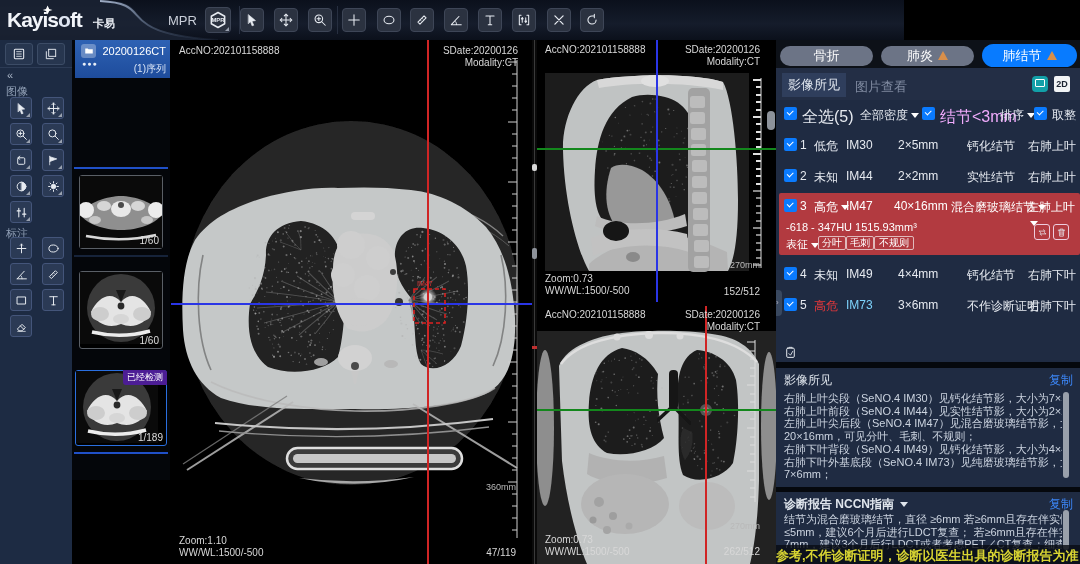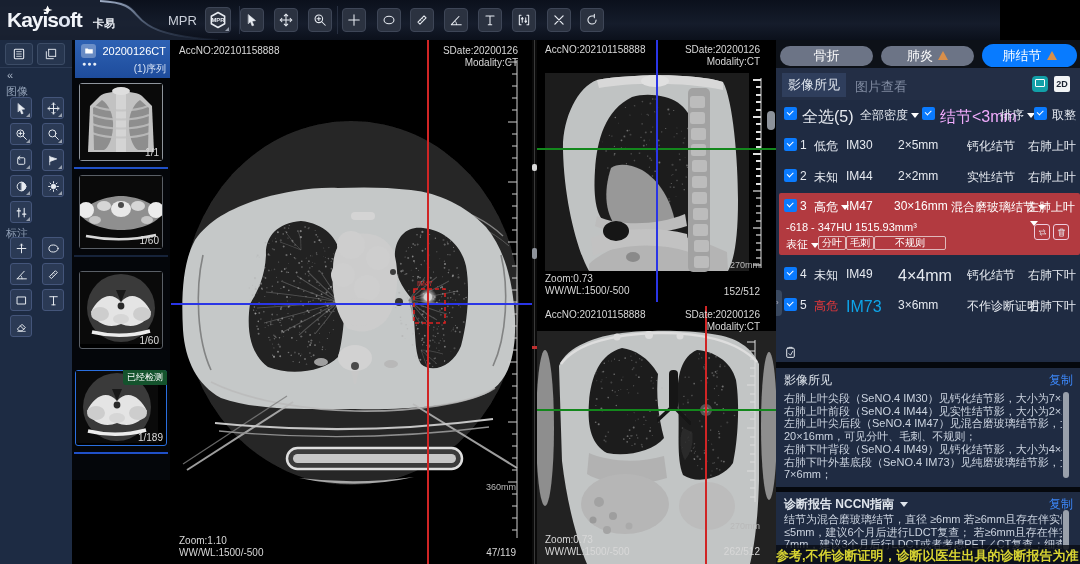--- a/index.html
+++ b/index.html
@@ -1,19 +1,19 @@
 <!DOCTYPE html>
 <html><head><meta charset="utf-8">
 <style>
 *{margin:0;padding:0;box-sizing:border-box}
 html,body{width:1080px;height:564px;overflow:hidden;background:#000;font-family:"Liberation Sans",sans-serif}
 div,span{font-family:"Liberation Sans",sans-serif}
 </style></head>
 <body>
-<div style="position:absolute;left:0;top:0;width:1000px;height:40px;overflow:hidden">
+<div style="position:absolute;left:0;top:0;width:904px;height:40px;overflow:hidden">
     <div style="position:absolute;left:0;top:0;width:1080px;height:40px;background:linear-gradient(180deg,#0b101c,#151c2b 60%,#0b101b)"></div>
     <svg width="230" height="40" style="position:absolute;left:0;top:0">
 <defs>
         <linearGradient id="sw" x1="0" y1="0" x2="1" y2="1">
           <stop offset="0" stop-color="#aebdd6" stop-opacity="0.9"></stop>
           <stop offset="1" stop-color="#3c4f6e" stop-opacity="0.15"></stop>
         </linearGradient>
       </defs>
 <path d="M0,0 L105,0 C140,2 132,14 150,26 C162,34 185,38 215,40 L0,40 Z" fill="#1b2334" opacity="0.85"></path>
 <path d="M100,1 C138,3 130,14 148,25 C160,33 186,38 218,40" stroke="url(#sw)" stroke-width="2" fill="none"></path>
@@ -222,29 +222,20 @@
     <div style="position:absolute;left:3px;top:0;width:95px;height:38px;background:linear-gradient(180deg,#2e62b4,#1e4c9c);color:#fff">
 <div style="position:absolute;left:6px;top:4px;width:15px;height:14px;background:rgba(255,255,255,0.3);border-radius:3px;display:flex;align-items:center;justify-content:center">
         <svg width="10" height="10" viewBox="0 0 24 24" style="display:block" fill="none" stroke="#e8ecf2" stroke-width="1.8" stroke-linecap="round" stroke-linejoin="round">
           <path d="M3,6 L9,6 L11,8 L21,8 L21,18 L3,18 Z" fill="#ffffff" stroke="none"></path>
         </svg>
       </div>
 <div style="position:absolute;right:4px;top:5px;font-size:11px">20200126CT</div>
 <div style="position:absolute;right:4px;top:22px;font-size:10px;color:#d6e2f5">(1)序列</div>
 <div style="position:absolute;left:7px;top:20px;font-size:7px;letter-spacing:1px;color:#e8eef8">●●●</div>
 </div>
-    <div style="position:absolute;left:7px;top:43px;width:84px;height:78px;border:1px solid #8f959d;border-radius:3px;background:#000"><svg width="82" height="76" viewBox="0 0 82 76">
-        <rect width="82" height="76" fill="#0a0a0a"></rect>
-<path d="M20,12 C26,6 56,6 62,12 L72,22 L74,68 L8,68 L10,22 Z" fill="#c2c2c2"></path>
-<path d="M22,16 C28,20 34,30 33,44 C32,56 28,64 24,66 L14,66 L13,24 Z" fill="#8e8e8e"></path>
-<path d="M60,16 C54,20 48,30 49,44 C50,56 54,64 58,66 L68,66 L69,24 Z" fill="#8e8e8e"></path>
-<rect x="36" y="6" width="10" height="62" fill="#d4d4d4"></rect>
-<path d="M14,22 C28,28 54,28 68,22 M13,31 C28,37 54,37 69,31 M12,40 C28,46 54,46 70,40 M12,49 C28,55 54,55 70,49" stroke="#c2c2c2" stroke-width="2" fill="none" opacity="0.8"></path>
-<ellipse cx="41" cy="7" rx="9" ry="4" fill="#dedede"></ellipse>
-      </svg><div style="position:absolute;right:3px;bottom:2px;font-size:10px;color:#ddd">1/1</div></div>
     <div style="position:absolute;left:2px;top:127px;width:94px;height:2px;background:#2050c8"></div>
     <div style="position:absolute;left:7px;top:135px;width:84px;height:74px;border:1px solid #5a5f66;border-radius:3px;background:#000"><svg width="82" height="72" viewBox="0 0 82 72">
         <rect width="82" height="72" fill="#0a0a0a"></rect>
 <path d="M0,38 C8,26 28,20 41,20 C54,20 74,26 82,38 C76,48 58,54 41,54 C24,54 6,48 0,38 Z" fill="#8f8f8f"></path>
 <circle cx="6" cy="34" r="8" fill="#ececec"></circle>
         <circle cx="76" cy="34" r="8" fill="#ececec"></circle>
 <ellipse cx="41" cy="33" rx="10" ry="8" fill="#e8e8e8"></ellipse>
         <circle cx="41" cy="29" r="3" fill="#4a4a4a"></circle>
 <ellipse cx="24" cy="30" rx="7" ry="5" fill="#d6d6d6"></ellipse>
         <ellipse cx="58" cy="30" rx="7" ry="5" fill="#d6d6d6"></ellipse>
@@ -268,21 +259,21 @@
         <rect width="82" height="72" fill="#0a0a0a"></rect>
 <circle cx="41" cy="36" r="34" fill="#3a3a3a"></circle>
 <path d="M11,40 C18,25 31,18 41,30 C51,18 64,25 71,40 C66,52 53,57 41,52 C29,57 16,52 11,40 Z" fill="#e4e4e4"></path>
 <path d="M36,18 L41,30 L46,18 Z" fill="#181818"></path>
 <circle cx="41" cy="34" r="3.4" fill="#2a2a2a"></circle>
 <ellipse cx="20" cy="42" rx="9" ry="7" fill="#cdcdcd"></ellipse>
         <ellipse cx="62" cy="42" rx="9" ry="7" fill="#cdcdcd"></ellipse>
 <ellipse cx="41" cy="47" rx="8" ry="5" fill="#d6d6d6"></ellipse>
 <path d="M12,60 Q41,67 70,59" stroke="#ececec" stroke-width="3.5" fill="none"></path>
       </svg>
-<div style="position:absolute;right:-1px;top:-1px;background:#14532d;color:#fff;font-size:9px;padding:1px 4px;border-radius:0 3px 0 3px">已经检测</div>
+<div style="position:absolute;right:-1px;top:-1px;background:#4c1d95;color:#fff;font-size:9px;padding:1px 4px;border-radius:0 3px 0 3px">已经检测</div>
 <div style="position:absolute;right:3px;bottom:2px;font-size:10px;color:#ddd">1/189</div></div>
     <div style="position:absolute;left:2px;top:412px;width:94px;height:2px;background:#2050c8"></div>
   </div>
 <div style="position:absolute;left:171px;top:40px;width:361px;height:524px;background:#000;overflow:hidden"><svg width="361" height="524" viewBox="0 0 361 524" xmlns="http://www.w3.org/2000/svg">
 <defs>
  <radialGradient id="nod" cx="50%" cy="50%" r="50%">
           <stop offset="0%" stop-color="#d8d8d8"></stop>
           <stop offset="50%" stop-color="#bcbcbc" stop-opacity="0.75"></stop>
           <stop offset="100%" stop-color="#b0b0b0" stop-opacity="0"></stop>
         </radialGradient>
@@ -1370,53 +1361,53 @@
     <div style="position:absolute;left:122px;top:129px;font-size:12px;color:#e6eaf0">2×2mm</div>
     <div style="position:absolute;left:191px;top:129px;font-size:12px;color:#e6eaf0">实性结节</div>
     <div style="position:absolute;left:252px;top:129px;font-size:12px;color:#e6eaf0">右肺上叶</div>
     <div style="position:absolute;left:3px;top:153px;width:301px;height:62px;background:#b23a40;border-radius:2px"></div>
     <span style="position:absolute;left:8px;top:159px;width:13px;height:13px;background:#0a7bff;border-radius:2px">
       <span style="position:absolute;left:3px;top:3px;width:6px;height:3.5px;border-left:1.6px solid #fff;border-bottom:1.6px solid #fff;transform:rotate(-45deg)"></span>
     </span>
     <div style="position:absolute;left:24px;top:159px;font-size:12px;color:#fff">3</div>
     <div style="position:absolute;left:38px;top:159px;font-size:12px;color:#fff">高危<span style="display:inline-block;width:0;height:0;border-left:4px solid transparent;border-right:4px solid transparent;border-top:5px solid #fff;vertical-align:middle;margin-left:3px"></span></div>
     <div style="position:absolute;left:70px;top:159px;font-size:12px;color:#fff">IM47</div>
-    <div style="position:absolute;left:118px;top:159px;font-size:12px;color:#fff">30×16mm</div>
+    <div style="position:absolute;left:118px;top:159px;font-size:12px;color:#fff">40×16mm</div>
     <div style="position:absolute;left:175px;top:159px;font-size:12px;color:#fff">混合磨玻璃结节<span style="display:inline-block;width:0;height:0;border-left:4px solid transparent;border-right:4px solid transparent;border-top:5px solid #fff;vertical-align:middle;margin-left:3px"></span></div>
     <div style="position:absolute;left:251px;top:159px;font-size:12px;color:#fff">左肺上叶<span style="display:inline-block;width:0;height:0;border-left:4px solid transparent;border-right:4px solid transparent;border-top:5px solid #fff;vertical-align:middle;margin-left:3px"></span></div>
     <div style="position:absolute;left:10px;top:181px;font-size:11px;color:#fff">-618 - 347HU 1515.93mm³</div>
     <div style="position:absolute;left:10px;top:197px;font-size:11px;color:#fff">表征<span style="display:inline-block;width:0;height:0;border-left:4px solid transparent;border-right:4px solid transparent;border-top:5px solid #fff;vertical-align:middle;margin-left:3px"></span></div>
     <div style="position:absolute;left:42px;top:196px;font-size:10px;color:#fff;border:1px solid #e0b9bb;border-radius:2px;padding:0 3px;line-height:12px">分叶</div>
     <div style="position:absolute;left:70px;top:196px;font-size:10px;color:#fff;border:1px solid #e0b9bb;border-radius:2px;padding:0 3px;line-height:12px">毛刺</div>
-    <div style="position:absolute;left:98px;top:196px;font-size:10px;color:#fff;border:1px solid #e0b9bb;border-radius:2px;padding:0 20px;line-height:12px">不规则</div>
+    <div style="position:absolute;left:98px;top:196px;font-size:10px;color:#fff;border:1px solid #e0b9bb;border-radius:2px;padding:0 4px;line-height:12px">不规则</div>
     <div style="position:absolute;left:258px;top:184px;width:16px;height:16px;border:1px solid #ecd;border-radius:3px;display:flex;align-items:center;justify-content:center">
       <svg width="11" height="11" viewBox="0 0 24 24" style="display:block" fill="none" stroke="#e8ecf2" stroke-width="1.8" stroke-linecap="round" stroke-linejoin="round">
         <path d="M5,9 L17,9 M17,9 L14,6 M5,9 L8,12 M19,15 L7,15 M7,15 L10,18 M19,15 L16,12" stroke-width="1.6"></path>
       </svg>
     </div>
     <div style="position:absolute;left:277px;top:184px;width:16px;height:16px;border:1px solid #ecd;border-radius:3px;display:flex;align-items:center;justify-content:center">
       <svg width="11" height="11" viewBox="0 0 24 24" style="display:block" fill="none" stroke="#e8ecf2" stroke-width="1.8" stroke-linecap="round" stroke-linejoin="round">
         <path d="M5,7 L19,7 M9,7 L9,4.5 L15,4.5 L15,7 M7,7 L8,20 L16,20 L17,7 M10.5,10 L10.5,17 M13.5,10 L13.5,17" stroke-width="1.6"></path>
       </svg>
     </div>
     <span style="position:absolute;left:8px;top:227px;width:13px;height:13px;background:#0a7bff;border-radius:2px">
       <span style="position:absolute;left:3px;top:3px;width:6px;height:3.5px;border-left:1.6px solid #fff;border-bottom:1.6px solid #fff;transform:rotate(-45deg)"></span>
     </span>
     <div style="position:absolute;left:24px;top:227px;font-size:12px;color:#e6eaf0">4</div>
     <div style="position:absolute;left:38px;top:227px;font-size:12px;color:#e6eaf0">未知</div>
     <div style="position:absolute;left:70px;top:227px;font-size:12px;color:#e6eaf0">IM49</div>
-    <div style="position:absolute;left:122px;top:227px;font-size:16px;color:#e6eaf0">4×4mm</div>
+    <div style="position:absolute;left:122px;top:227px;font-size:12px;color:#e6eaf0">4×4mm</div>
     <div style="position:absolute;left:191px;top:227px;font-size:12px;color:#e6eaf0">钙化结节</div>
     <div style="position:absolute;left:252px;top:227px;font-size:12px;color:#e6eaf0">右肺下叶</div>
     <span style="position:absolute;left:8px;top:258px;width:13px;height:13px;background:#0a7bff;border-radius:2px">
       <span style="position:absolute;left:3px;top:3px;width:6px;height:3.5px;border-left:1.6px solid #fff;border-bottom:1.6px solid #fff;transform:rotate(-45deg)"></span>
     </span>
     <div style="position:absolute;left:24px;top:258px;font-size:12px;color:#e6eaf0">5</div>
     <div style="position:absolute;left:38px;top:258px;font-size:12px;color:#e5383b">高危</div>
-    <div style="position:absolute;left:70px;top:258px;font-size:16px;color:#0ea5e9">IM73</div>
+    <div style="position:absolute;left:70px;top:258px;font-size:12px;color:#7dd3fc">IM73</div>
     <div style="position:absolute;left:122px;top:258px;font-size:12px;color:#e6eaf0">3×6mm</div>
     <div style="position:absolute;left:191px;top:258px;font-size:12px;color:#e6eaf0">不作诊断证明</div>
     <div style="position:absolute;left:252px;top:258px;font-size:12px;color:#e6eaf0">右肺下叶</div>
     <div style="position:absolute;left:0;top:250px;width:6px;height:26px;background:#39485f;border-radius:0 4px 4px 0;color:#aab;font-size:8px;line-height:26px">›</div>
     <div style="position:absolute;left:8px;top:306px;width:13px;height:13px">
       <svg width="13" height="13" viewBox="0 0 24 24" style="display:block" fill="none" stroke="#e8ecf2" stroke-width="1.8" stroke-linecap="round" stroke-linejoin="round">
         <rect x="5" y="4" width="14" height="17" rx="2"></rect>
         <path d="M9,4 L9,2.5 L15,2.5 L15,4 M9,14 L12,17 L16,10" stroke-width="1.6"></path>
       </svg>
     </div>

